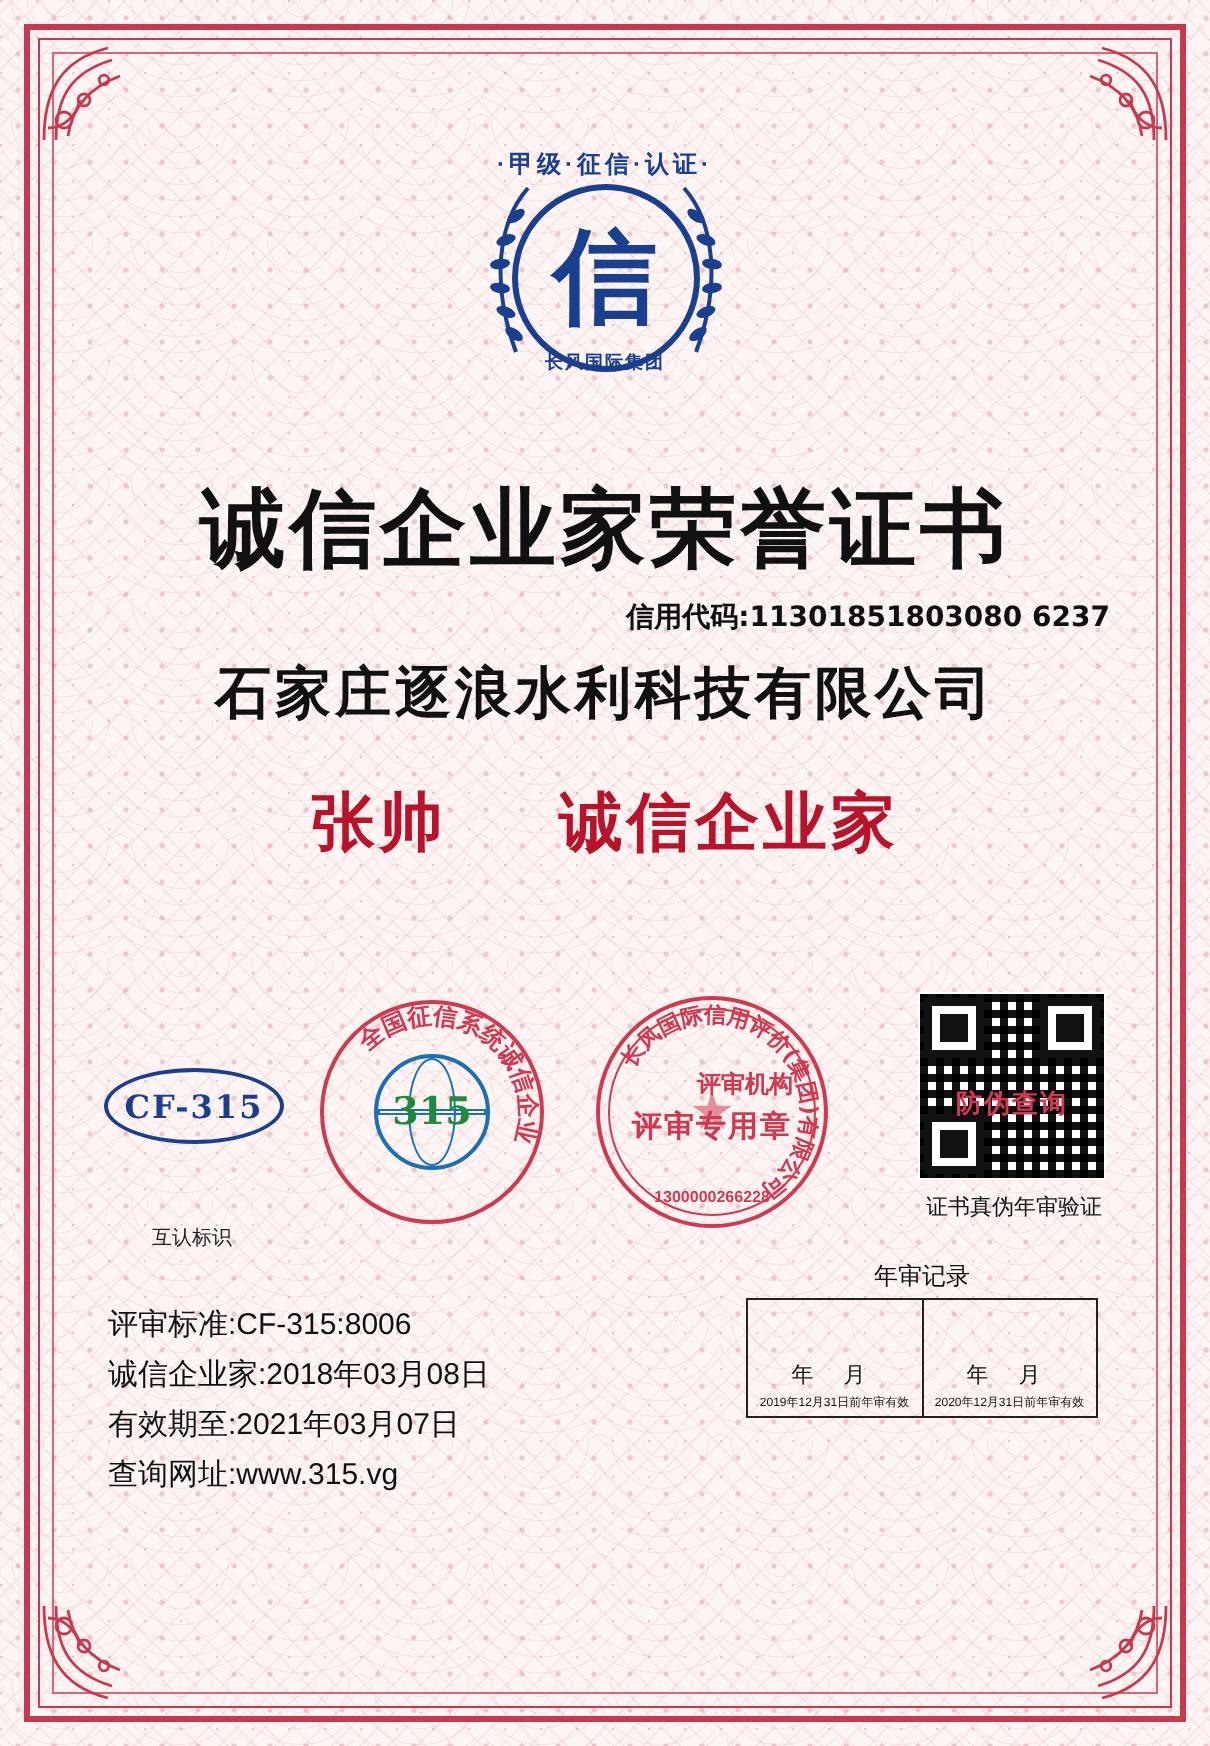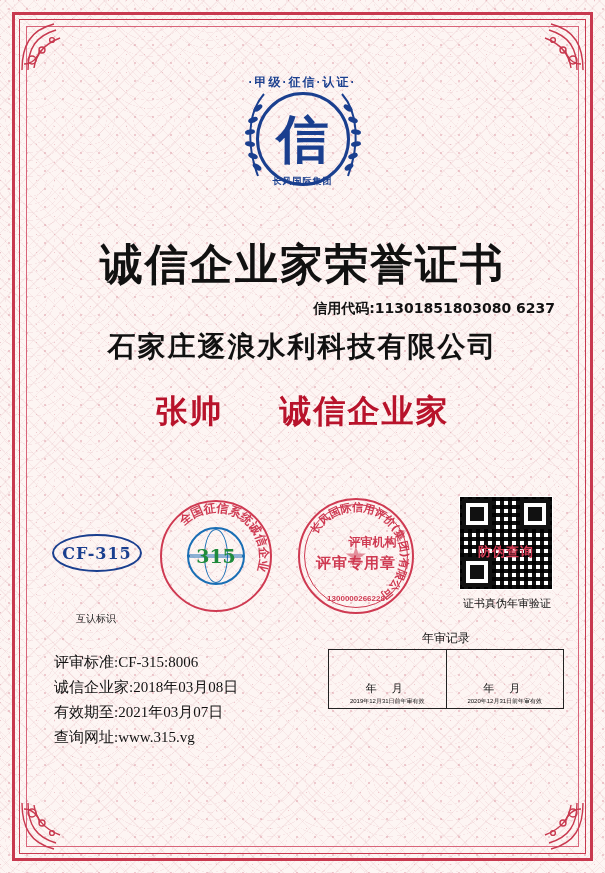--- a/index.html
+++ b/index.html
@@ -357,32 +357,32 @@
     font-size: 11px;
     color: #111;
     white-space: nowrap;
   }
 
   
   .info-list {
     position: absolute;
     left: 14px;
     top: 612px;
-    font-family: Liberation Serif, serif;
+    font-family: Liberation Sans, sans-serif;
     font-size: 15px;
     color: #111;
     line-height: 25px;
   }
   .info-list div { white-space: nowrap; }
 
   .annual-box {
     position: absolute;
-    right: 1px;
+    right: 16px;
     top: 592px;
-    width: 236px;
+    width: 176px;
   }
   .annual-title {
     text-align: center;
     font-size: 12px;
     color: #111;
     margin-bottom: 2px;
   }
   .annual-table {
     border-collapse: collapse;
     width: 100%;

